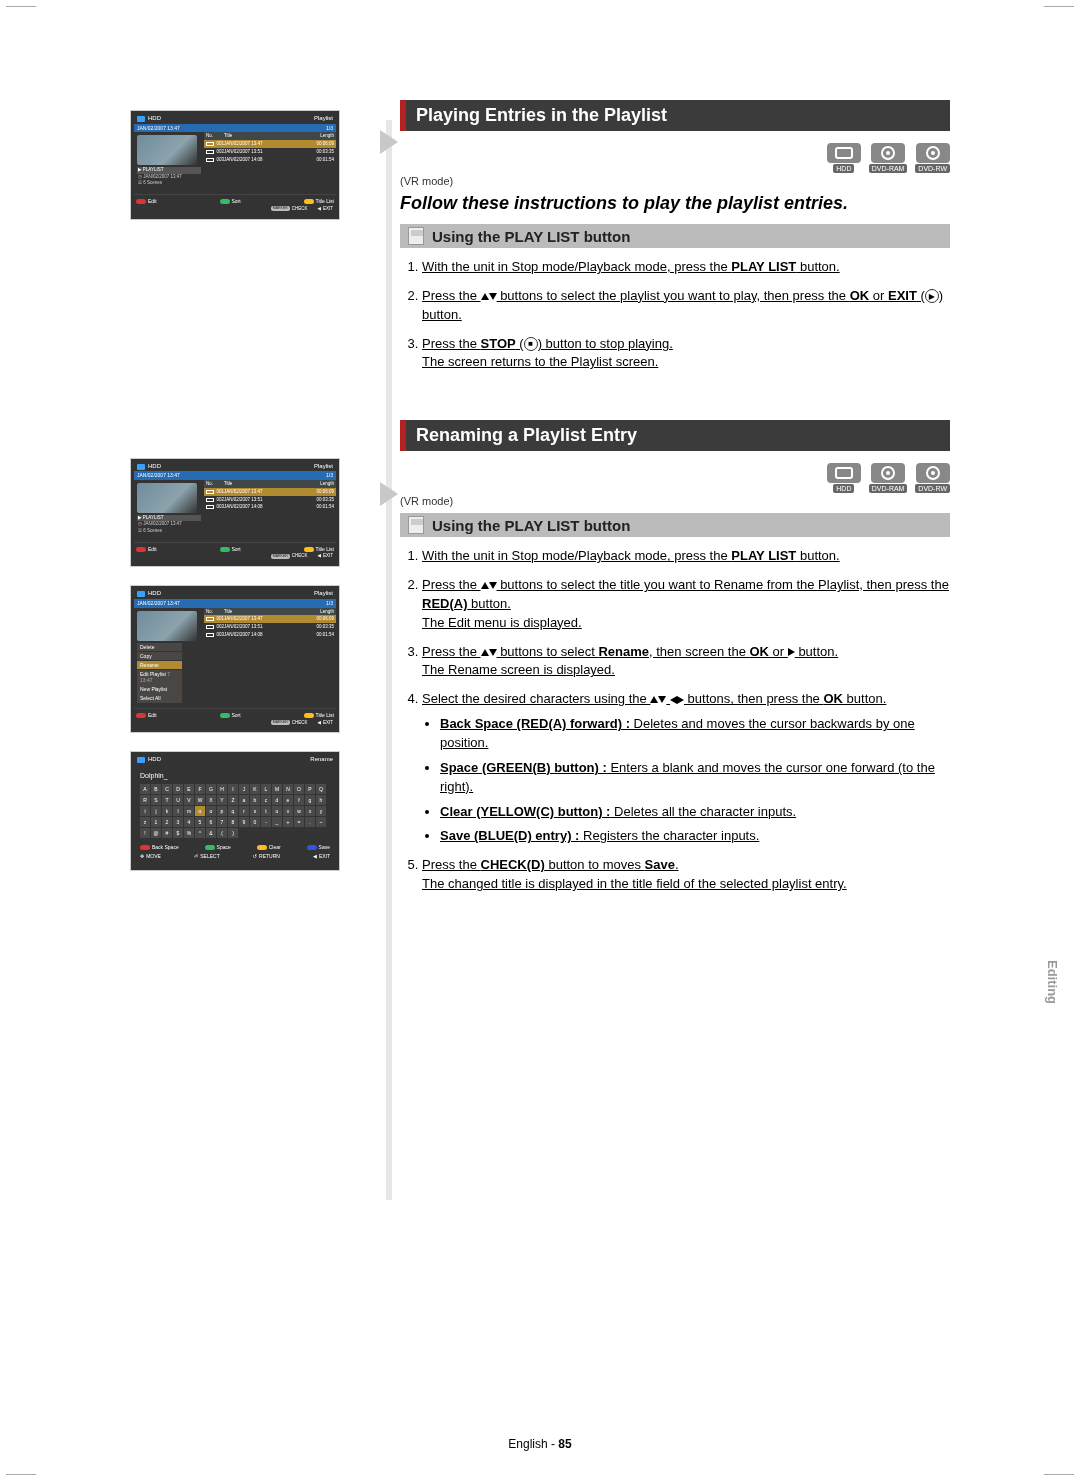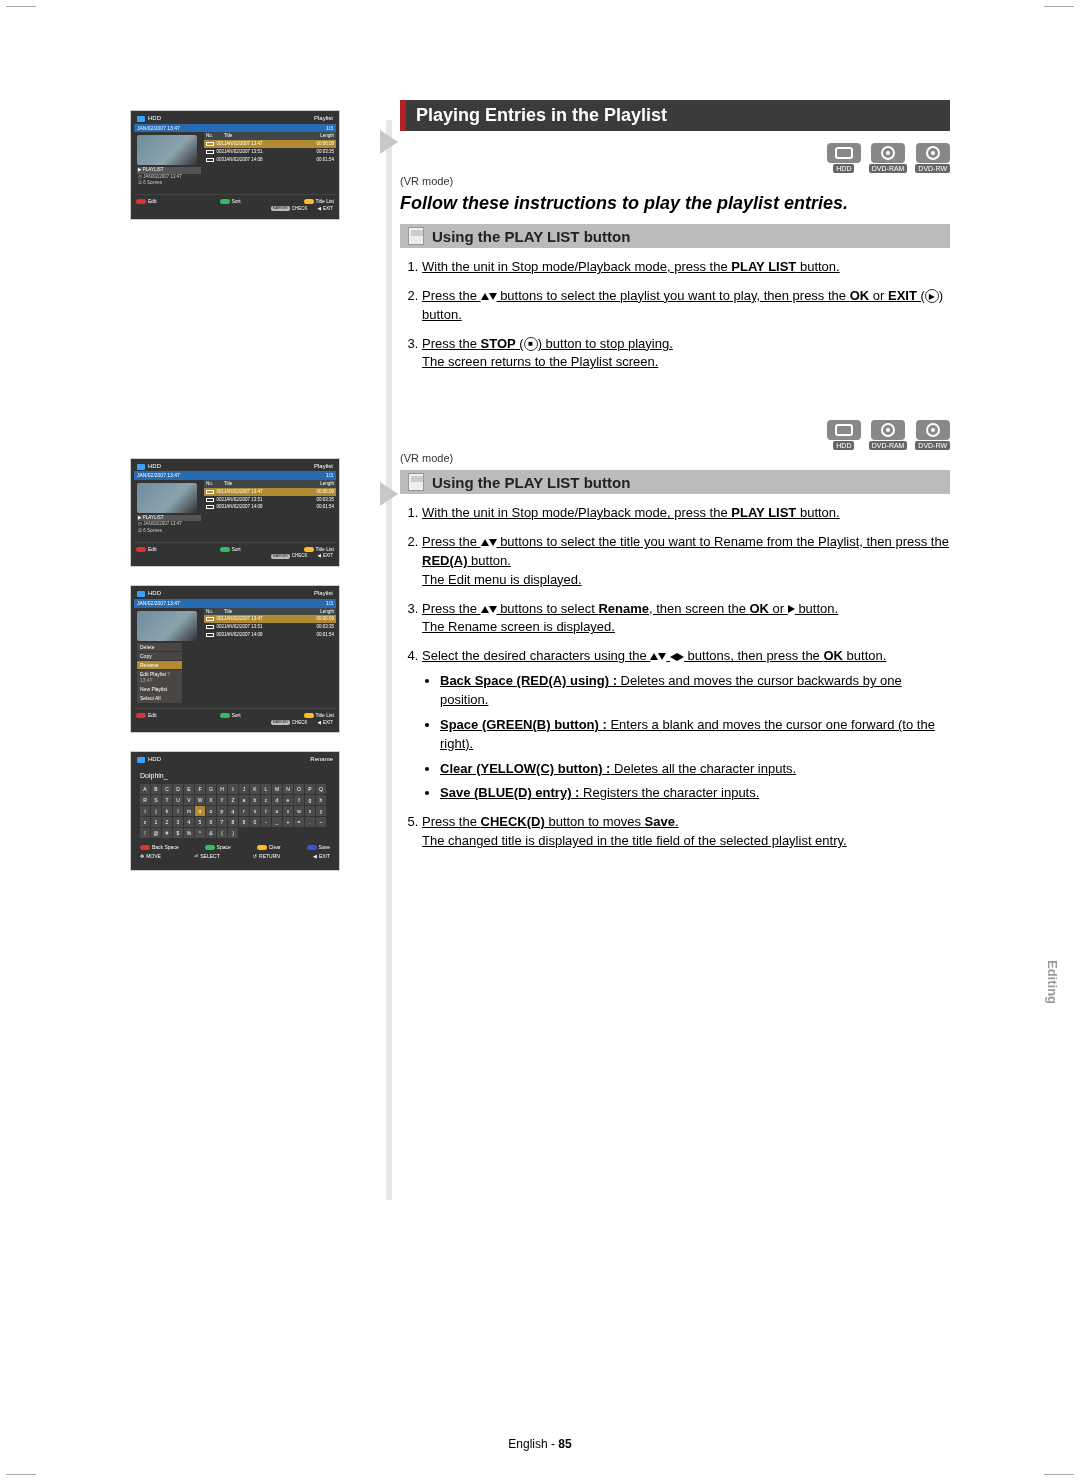--- a/index.html
+++ b/index.html
@@ -535,20 +535,21 @@
         </div>
 
       <ol class="steps">
         <li><span>With the unit in Stop mode/Playback mode, press the </span><strong>PLAY LIST</strong><span> button.</span></li>
         <li><span>Press the </span><span class="arrow-tri arrow-up"></span><span class="arrow-tri arrow-down"></span><span> buttons to select the playlist you want to play, then press the </span><strong>OK</strong><span> or </span><strong>EXIT</strong> (<span class="circ-btn">▶</span>)<span> button.</span></li>
         <li><span>Press the </span><strong>STOP</strong> (<span class="circ-btn">■</span>)<span> button to stop playing.</span><br><span>The screen returns to the Playlist screen.</span></li>
       </ol>
     </div>
 
     <div class="section-block">
+      <div class="section-head">Renaming a Playlist Entry</div>
       <div class="media-icons">
         <span class="media-icon">
             <span class="media-icon-top">
               <span class="hdd-shape"></span>
             </span>
             <span class="media-icon-label">HDD</span>
           </span>
         <span class="media-icon">
             <span class="media-icon-top">
               <span class="disc-circle">
@@ -571,21 +572,21 @@
           <span class="sub-head-icon"></span>
           <span>Using the PLAY LIST button</span>
         </div>
 
       <ol class="steps">
         <li><span>With the unit in Stop mode/Playback mode, press the </span><strong>PLAY LIST</strong><span> button.</span></li>
         <li><span>Press the </span><span class="arrow-tri arrow-up"></span><span class="arrow-tri arrow-down"></span><span> buttons to select the title you want to Rename from the Playlist, then press the </span><strong>RED(A)</strong><span> button.</span><br><span>The Edit menu is displayed.</span></li>
         <li><span>Press the </span><span class="arrow-tri arrow-up"></span><span class="arrow-tri arrow-down"></span><span> buttons to select </span><strong>Rename</strong><span>, then screen the </span><strong>OK</strong><span> or </span><span class="arrow-tri arrow-right"></span><span> button.</span><br><span>The Rename screen is displayed.</span></li>
         <li><span>Select the desired characters using the </span><span class="arrow-tri arrow-up"></span><span class="arrow-tri arrow-down"></span> <span class="arrow-tri arrow-left"></span><span class="arrow-tri arrow-right"></span><span> buttons, then press the </span><strong>OK</strong><span> button.</span>
           <ul class="subbullets">
-            <li><strong>Back Space (RED(A) using) :</strong><span> Deletes and moves the cursor backwards by one position.</span></li>
+            <li><strong>Back Space (RED(A) forward) :</strong><span> Deletes and moves the cursor backwards by one position.</span></li>
             <li><strong>Space (GREEN(B) button) :</strong><span> Enters a blank and moves the cursor one forward (to the right).</span></li>
             <li><strong>Clear (YELLOW(C) button) :</strong><span> Deletes all the character inputs.</span></li>
             <li><strong>Save (BLUE(D) entry) :</strong><span> Registers the character inputs.</span></li>
           </ul>
         </li>
         <li><span>Press the </span><strong>CHECK(D)</strong><span> button to moves </span><strong>Save</strong><span>.</span><br><span>The changed title is displayed in the title field of the selected playlist entry.</span></li>
       </ol>
     </div>
 
   </div>

